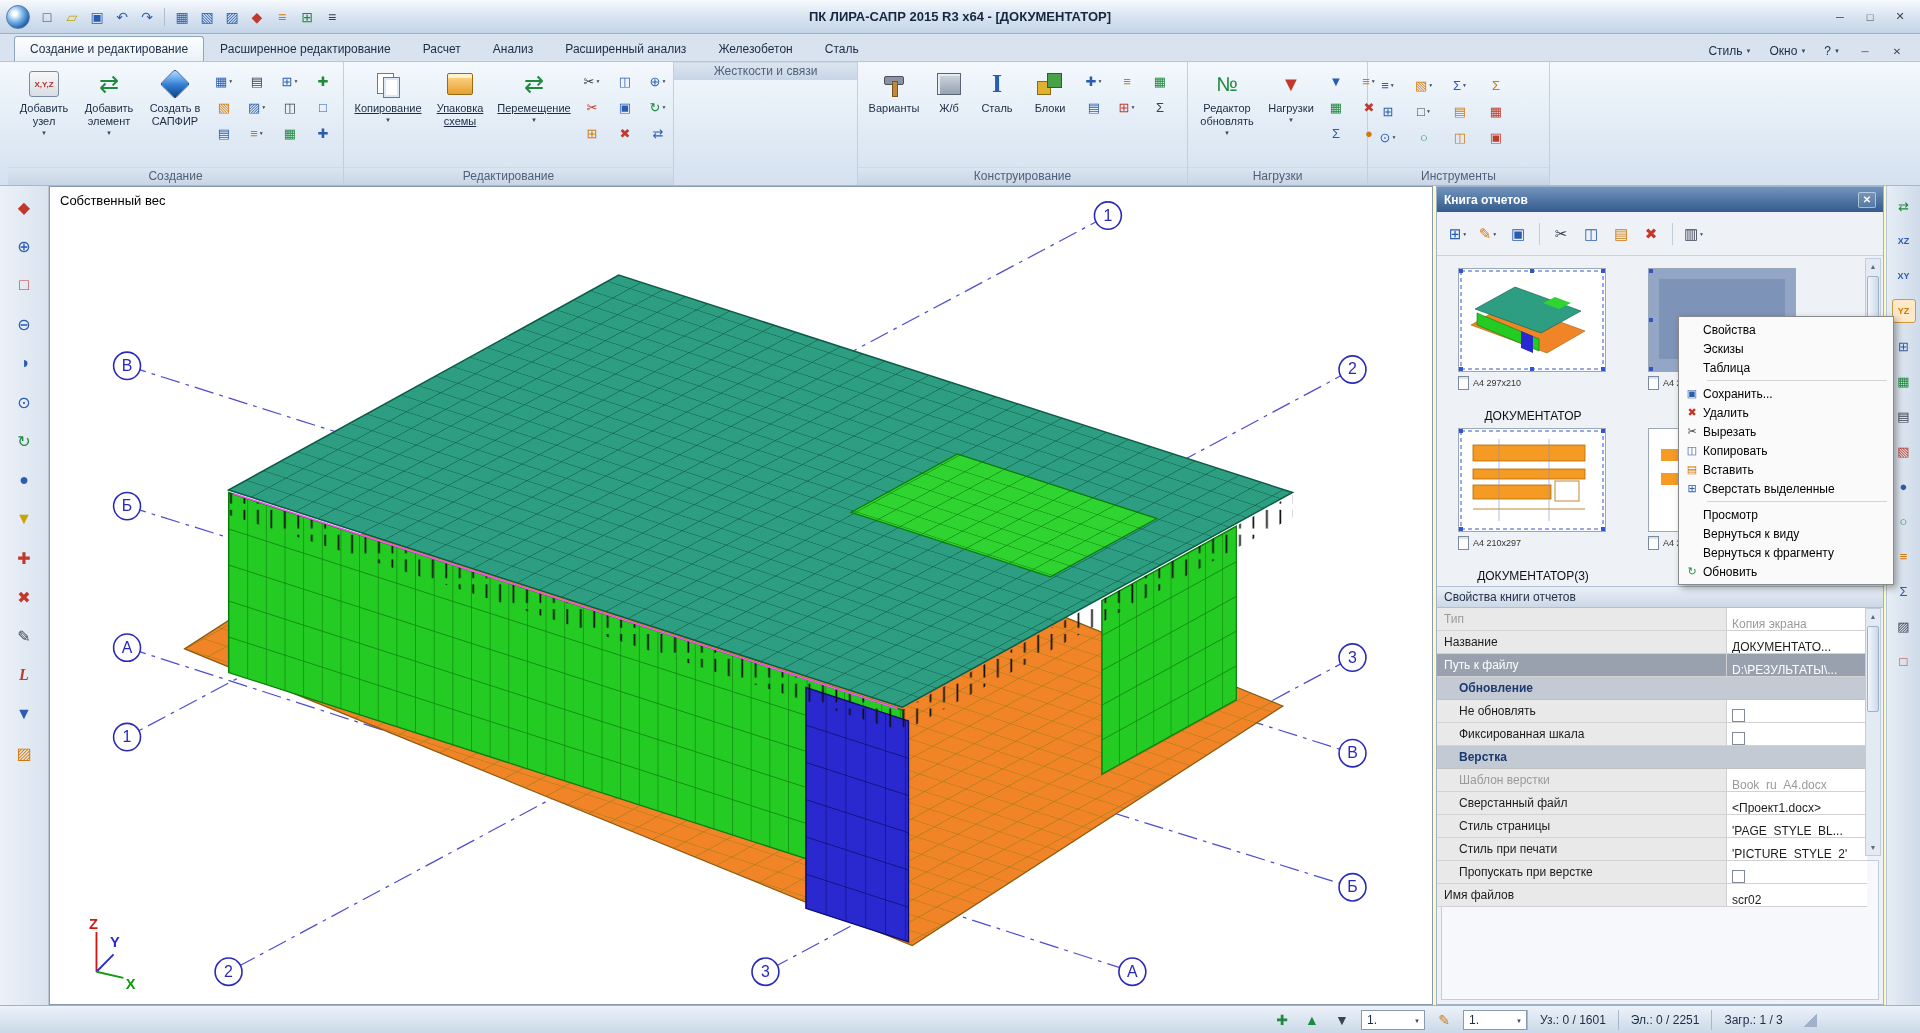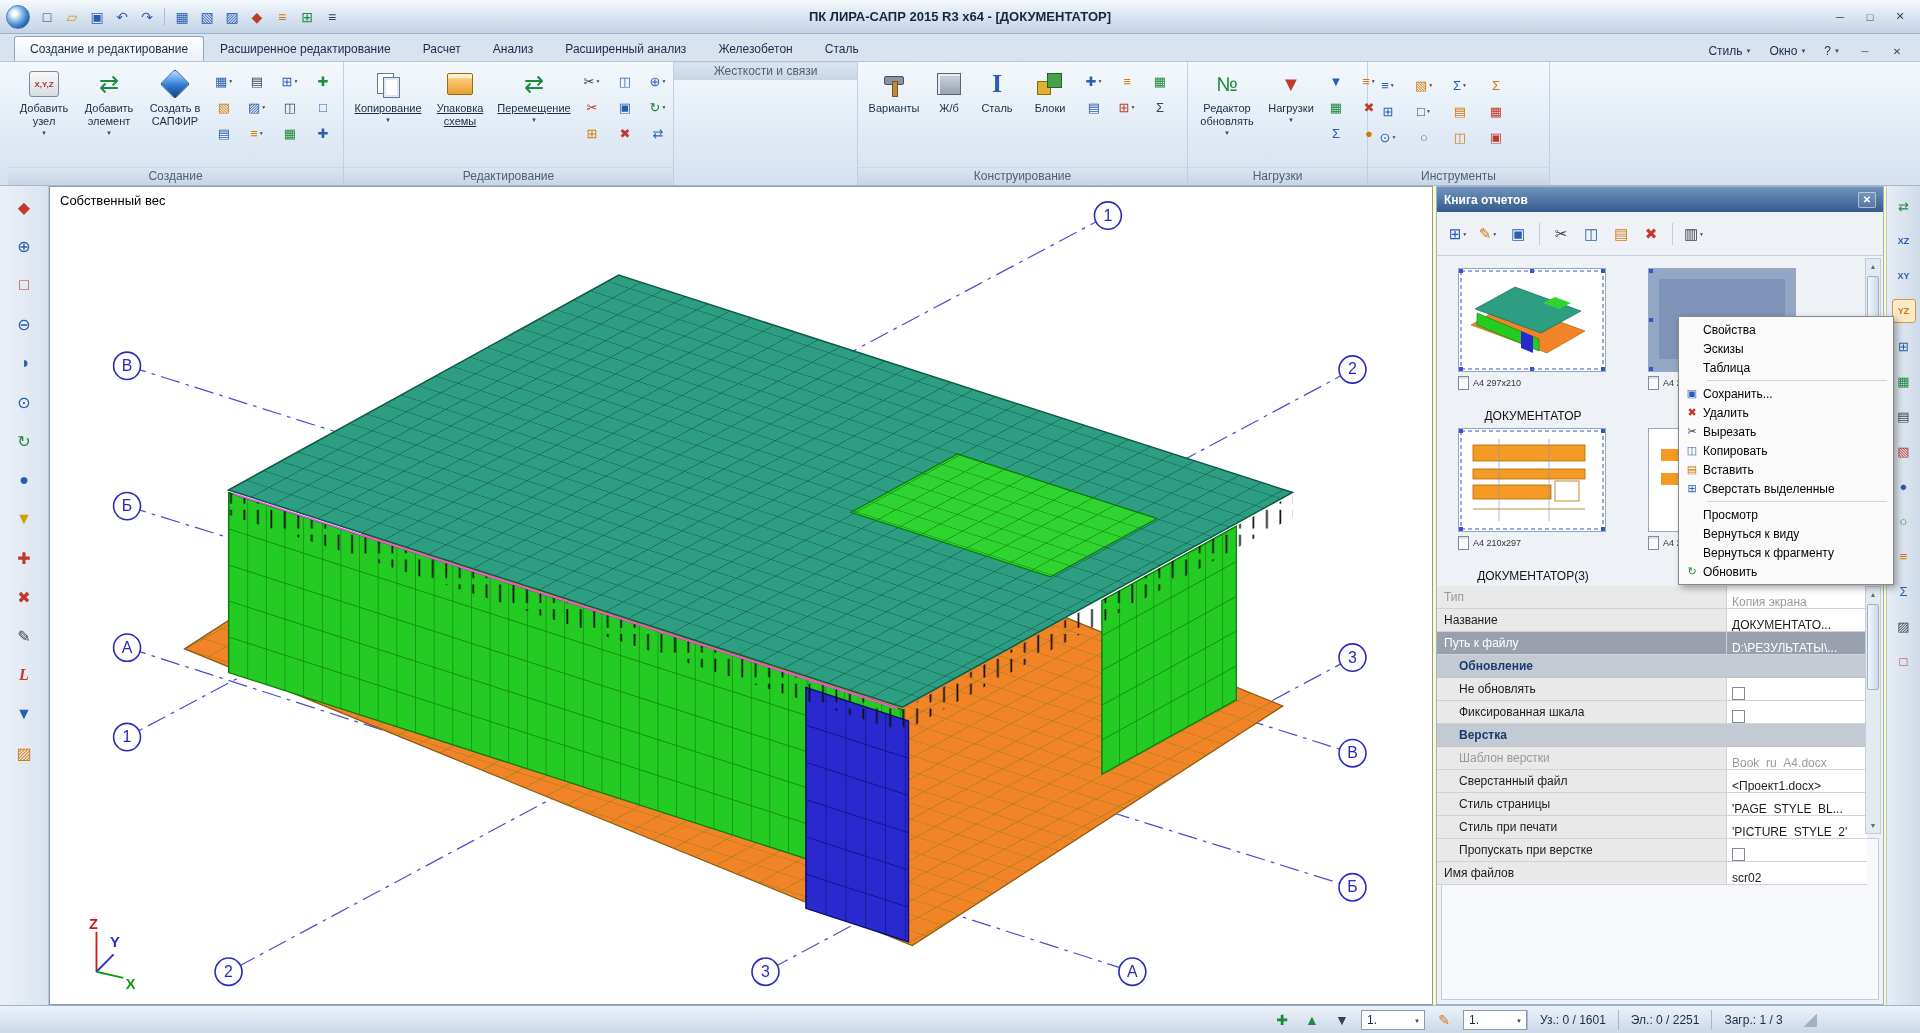--- a/index.html
+++ b/index.html
@@ -567,20 +567,21 @@
         </div>
         <div class="vscroll">
           <span class="varrow">▲</span>
           <span class="vtrack">
               <span class="vthumb"></span>
             </span>
           <span class="varrow">▼</span>
         </div>
       </div>
 
+      <div class="propstitle">Свойства книги отчетов</div>
 
       <div class="propswrap">
         <div class="propgrid">
           <div class="prow dis">
             <div class="plabel">Тип</div>
             <div class="pvalue">Копия экрана</div>
           </div>
           <div class="prow">
             <div class="plabel">Название</div>
             <div class="pvalue">ДОКУМЕНТАТО...</div>

